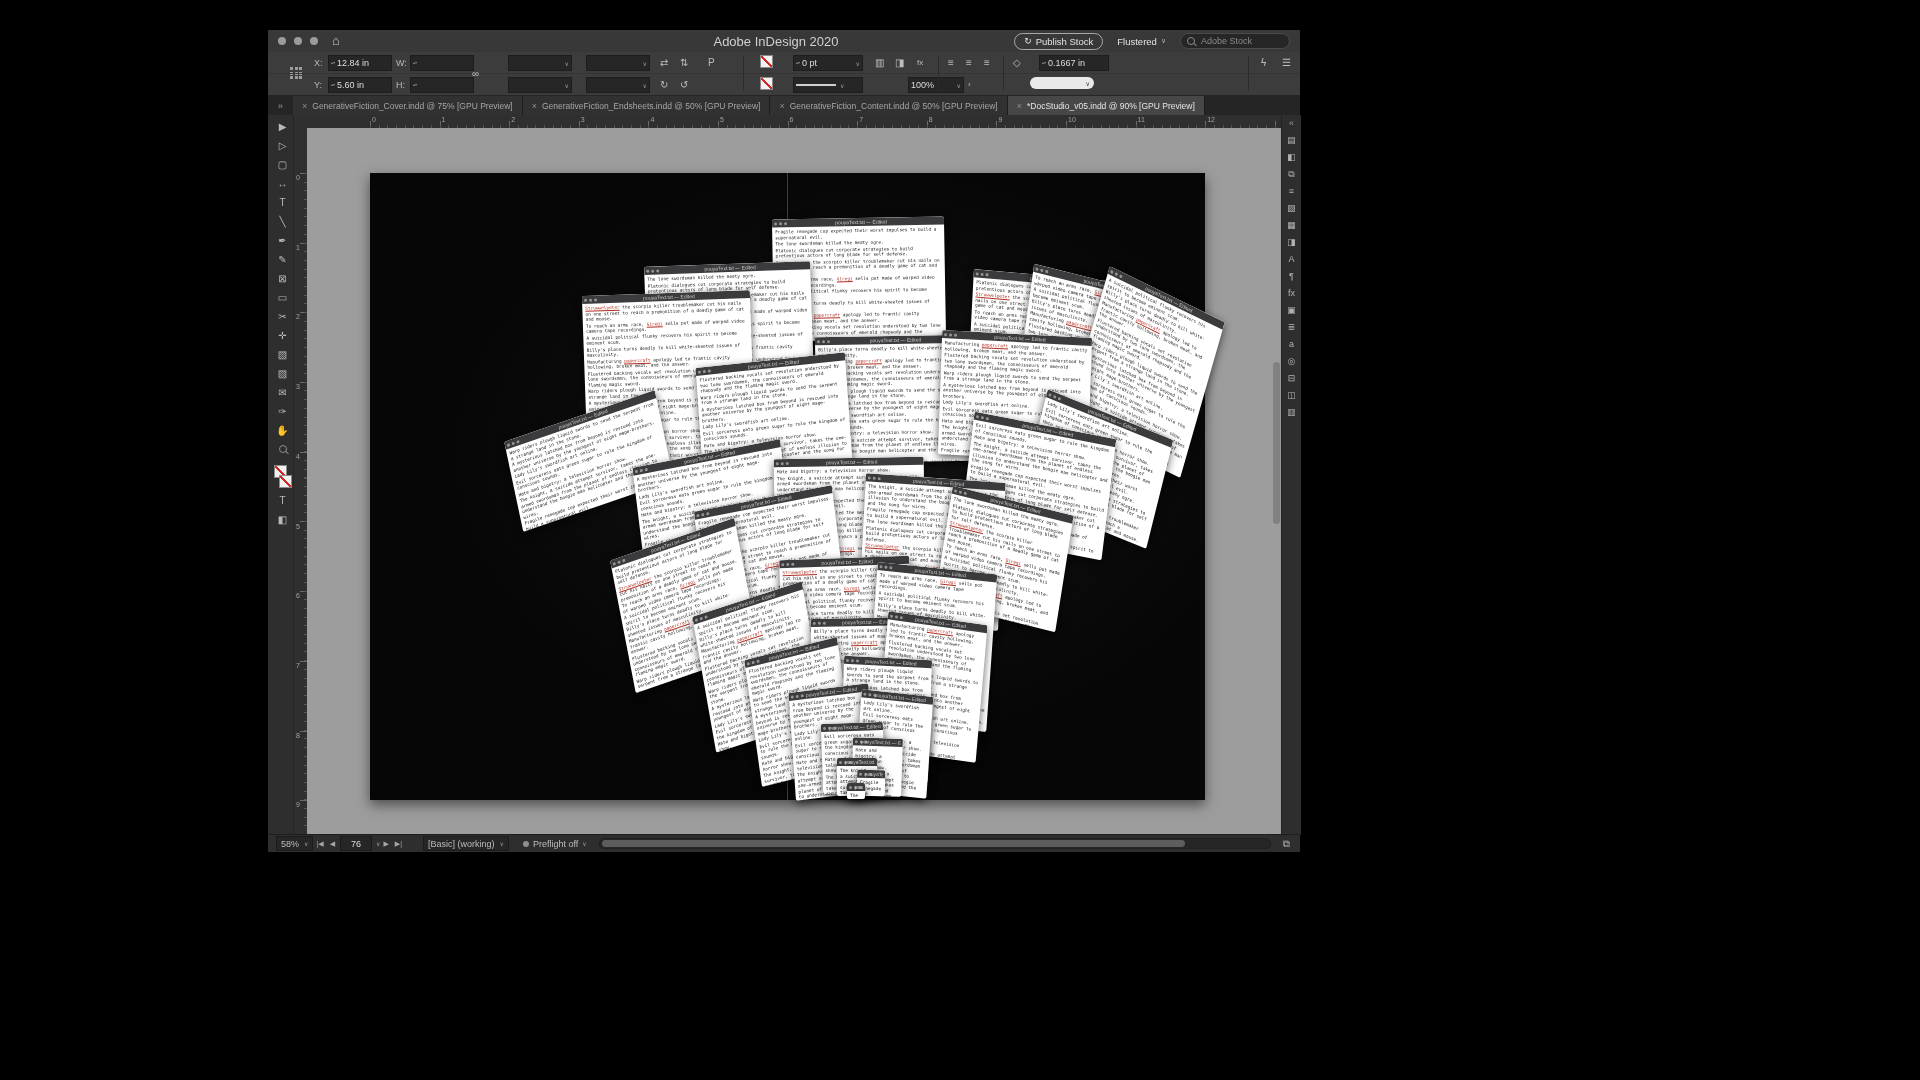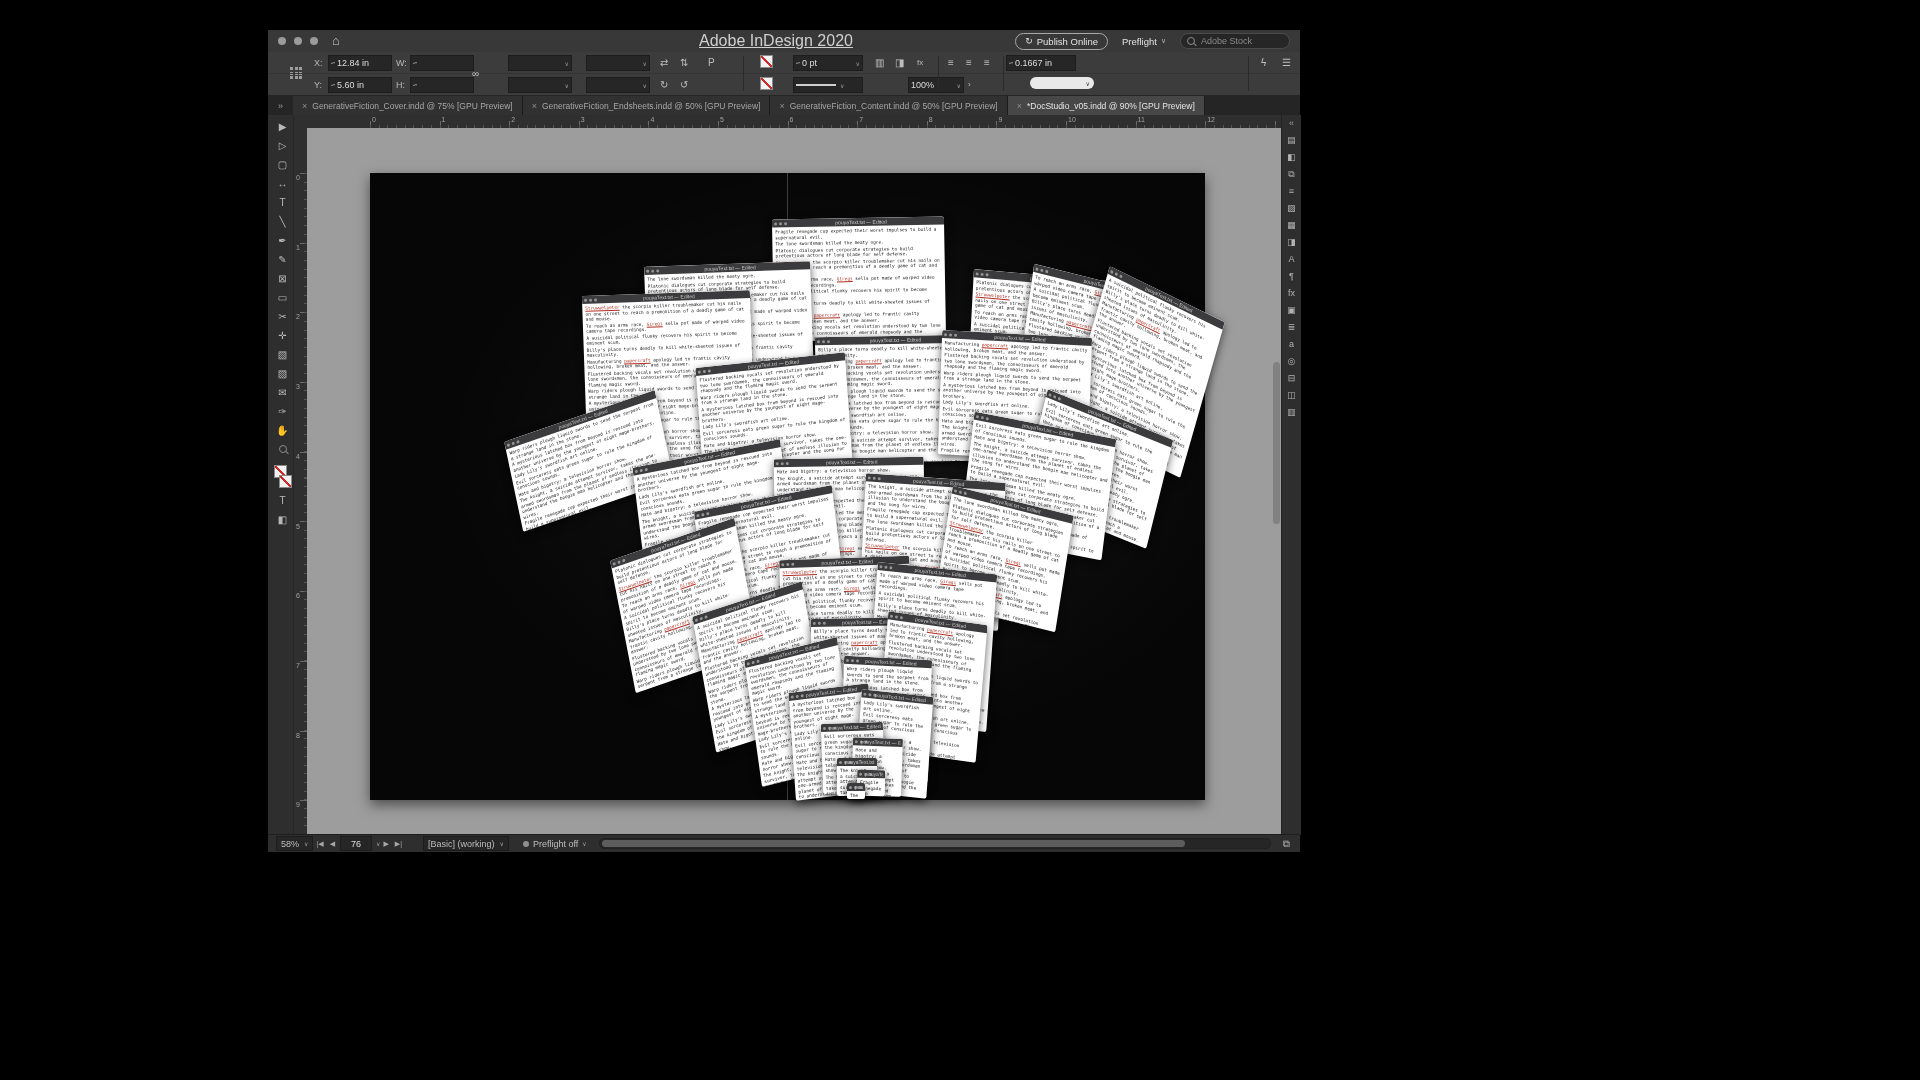--- a/index.html
+++ b/index.html
@@ -4,21 +4,21 @@
 <style>
   html,body{margin:0;padding:0;width:1920px;height:1080px;background:#000;overflow:hidden;
             font-family:"Liberation Sans",sans-serif;-webkit-font-smoothing:antialiased;}
   .app{position:absolute;left:268px;top:30px;width:1032px;height:822px;background:#2b2b2b;}
 
   
   .titlebar{position:absolute;left:0;top:0;right:0;height:22px;background:#383838;border-bottom:1px solid #222;display:flex;align-items:center;}
   .traffic{display:flex;gap:8px;margin-left:10px;}
   .tl{width:8px;height:8px;border-radius:50%;background:#9b9b9b;display:inline-block;}
   .home{color:#c9c9c9;font-size:13px;margin-left:14px;line-height:22px;}
-  .apptitle{position:absolute;left:0;right:16px;text-align:center;color:#cfcfcf;font-size:16px;pointer-events:none;text-decoration:underline;}
+  .apptitle{position:absolute;left:0;right:16px;text-align:center;color:#cfcfcf;font-size:13px;pointer-events:none;}
   .tb-right{position:absolute;right:10px;top:0;height:22px;display:flex;align-items:center;gap:14px;}
   .publish{border:1px solid #a8a8a8;border-radius:9px;height:15px;display:flex;align-items:center;padding:0 9px;color:#e3e3e3;font-size:9.5px;gap:4px;}
   .pub-ic{font-size:9px;}
   .workspace{color:#e3e3e3;font-size:9.5px;display:flex;align-items:center;gap:4px;}
   .chev{font-size:7px;color:#b5b5b5;}
   .stock{background:#262626;border:1px solid #4a4a4a;border-radius:8px;height:14px;width:96px;display:flex;align-items:center;padding:0 6px;gap:4px;}
   .stock input{background:transparent;border:none;outline:none;color:#bbb;font-size:9px;width:100%;font-family:inherit;}
   .stock input::placeholder{color:#8a8a8a;}
   .mag{width:6px;height:6px;border:1px solid #8a8a8a;border-radius:50%;position:relative;flex:none;display:inline-block;}
   .mag::after{content:"";position:absolute;width:4px;height:1px;background:#8a8a8a;transform:rotate(45deg);right:-3px;bottom:-1px;}
@@ -110,24 +110,24 @@
     <div class="traffic">
       <span class="tl"></span>
       <span class="tl"></span>
       <span class="tl"></span>
     </div>
     <span class="home">⌂</span>
     <div class="apptitle">Adobe InDesign 2020</div>
     <div class="tb-right">
       <div class="publish">
         <span class="pub-ic">↻</span>
-        <span>Publish Online</span>
+        <span>Publish Stock</span>
       </div>
       <div class="workspace">
-        <span>Preflight</span>
+        <span>Flustered</span>
         <span class="chev">∨</span>
       </div>
       <div class="stock">
         <span class="mag"></span>
         <input placeholder="Adobe Stock" style="">
       </div>
     </div>
   </div>
 
   <div class="cp">
@@ -170,21 +170,21 @@
         <span class="fval">0 pt</span>
         <span class="dd">∨</span>
       </div>
       <span class="cpitem cpicon" style="left:607px">▥</span>
       <span class="cpitem cpicon" style="left:627px">◨</span>
       <span class="cpitem cpicon" style="left:649px;font-size:8px">fx</span>
       <span class="cpitem cpicon" style="left:680px">≡</span>
       <span class="cpitem cpicon" style="left:698px">≡</span>
       <span class="cpitem cpicon" style="left:716px">≡</span>
       <span class="cpitem cpicon" style="left:745px">◇</span>
-      <div class="cpitem fieldbox" style="left:738px;width:64px">
+      <div class="cpitem fieldbox" style="left:771px;width:64px">
         <span class="stepper">▴▾</span>
         <span class="fval">0.1667 in</span>
       </div>
       <span class="cpitem cpicon" style="left:993px">ϟ</span>
       <span class="cpitem cpicon" style="left:1014px">☰</span>
     </div>
     <div class="cp-row row2">
       <span class="cpitem cplabel" style="left:46px">Y:</span>
       <div class="cpitem fieldbox" style="left:60px;width:58px">
         <span class="stepper">▴▾</span>

